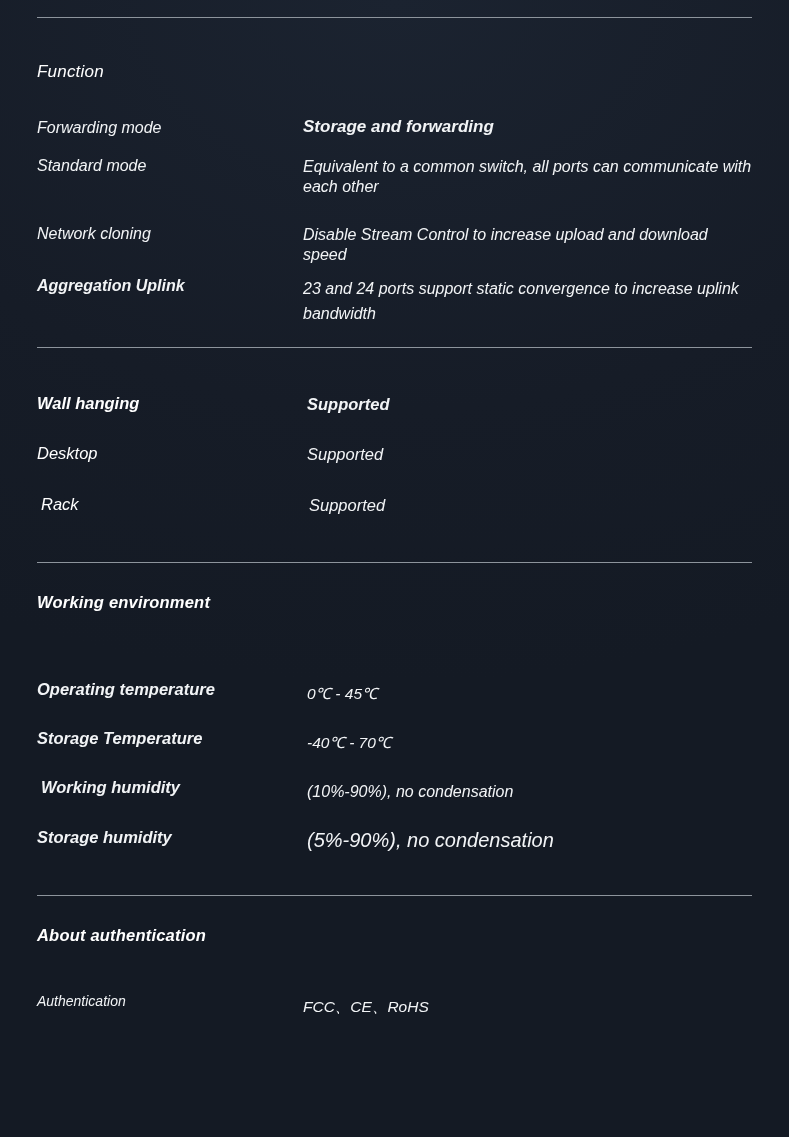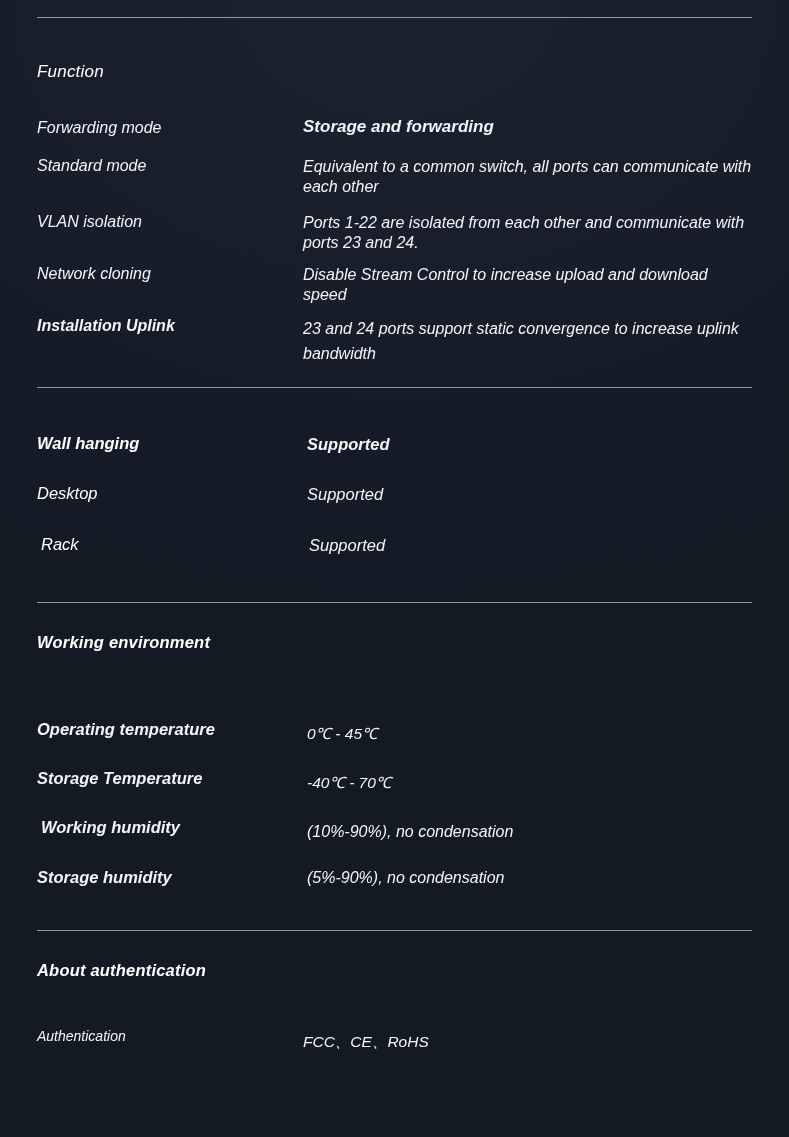--- a/index.html
+++ b/index.html
@@ -118,35 +118,31 @@
             <td class="sp20" colspan="2"></td>
           </tr>
       <tr>
         <td class="k">Standard mode</td>
         <td class="v">Equivalent to a common switch, all ports can communicate with each other</td>
       </tr>
       <tr>
             <td class="sp16" colspan="2"></td>
           </tr>
       <tr>
-        <td class="k">VLAN isolation</td>
-        <td class="v">Ports 1-22 are isolated from each other and communicate with ports 23 and 24.</td>
-      </tr>
-      <tr>
             <td class="sp12" colspan="2"></td>
           </tr>
       <tr>
         <td class="k">Network cloning</td>
         <td class="v">Disable Stream Control to increase upload and download speed</td>
       </tr>
       <tr>
             <td class="sp12" colspan="2"></td>
           </tr>
       <tr>
-        <td class="k bold">Installation Uplink</td>
+        <td class="k bold">Aggregation Uplink</td>
         <td class="v" style="line-height:1.55">23 and 24 ports support static convergence to increase uplink bandwidth</td>
       </tr>
     </tbody>
       </table>
 
     <div class="rule rule-fn"></div>
 
 
     <table class="spec inst-table">
       <tbody>
@@ -178,21 +174,21 @@
       <tr>
         <td class="k">Storage Temperature</td>
         <td class="v" style="padding-top:4px">-40℃ - 70℃</td>
       </tr>
       <tr>
         <td class="k" style="padding-left:4px">Working humidity</td>
         <td class="v" style="padding-top:4px;font-size:16px">(10%-90%), no condensation</td>
       </tr>
       <tr>
         <td class="k">Storage humidity</td>
-        <td class="v" style="font-size:16px">(5%-90%), no condensation</td>
+        <td class="v" style="font-size:20px">(5%-90%), no condensation</td>
       </tr>
     </tbody>
       </table>
 
     <div class="rule rule-env"></div>
 
     <div class="section-title bold auth-title">About authentication</div>
 
     <table class="spec auth-table">
       <tbody>

